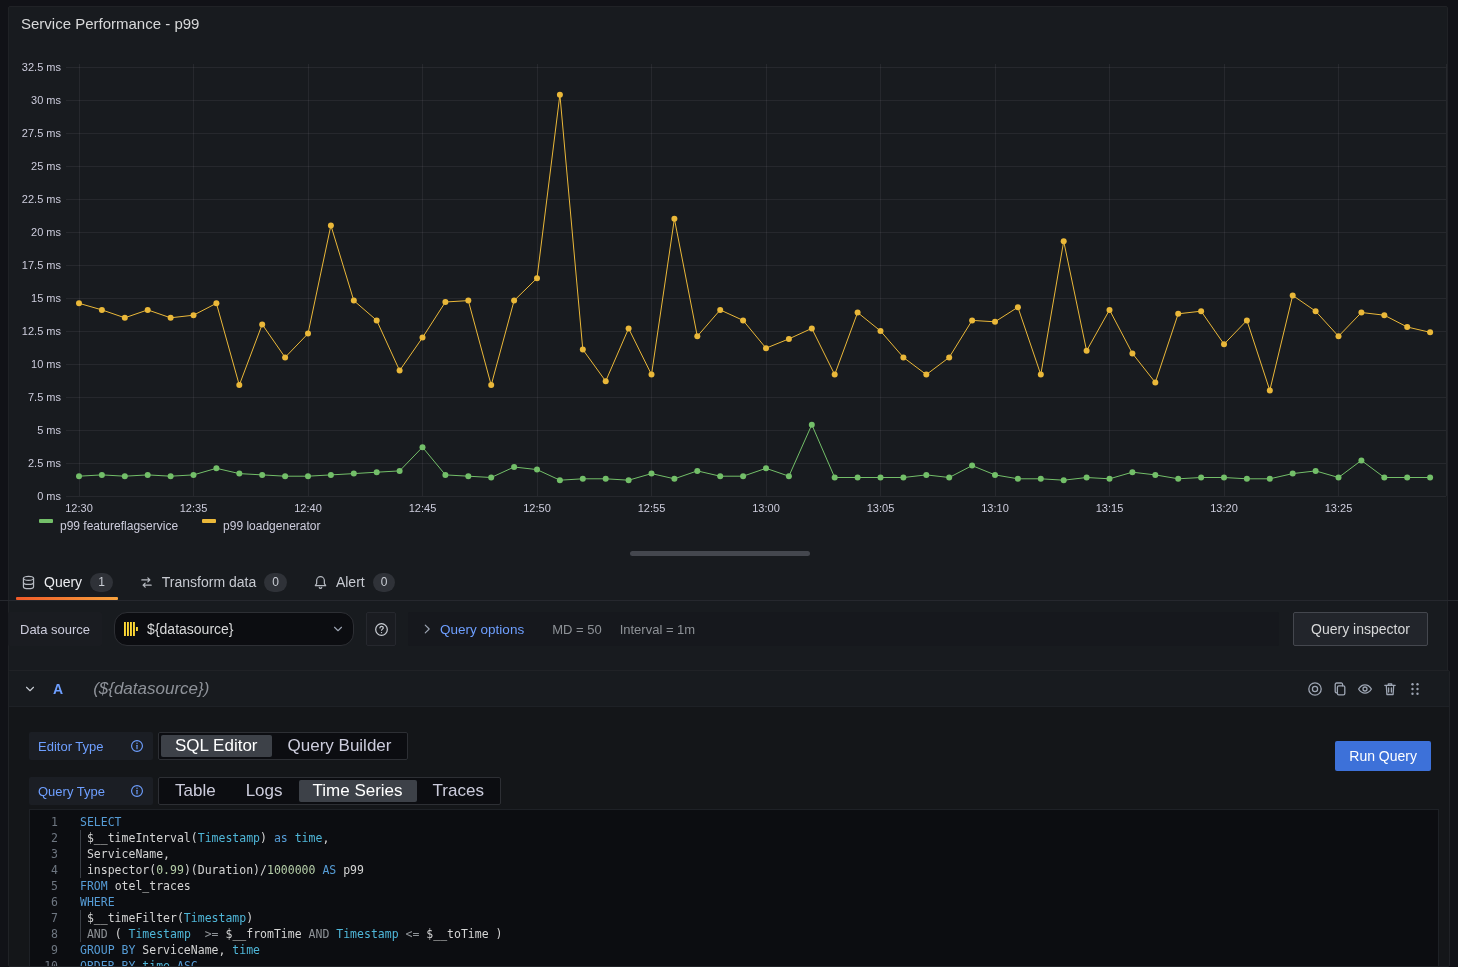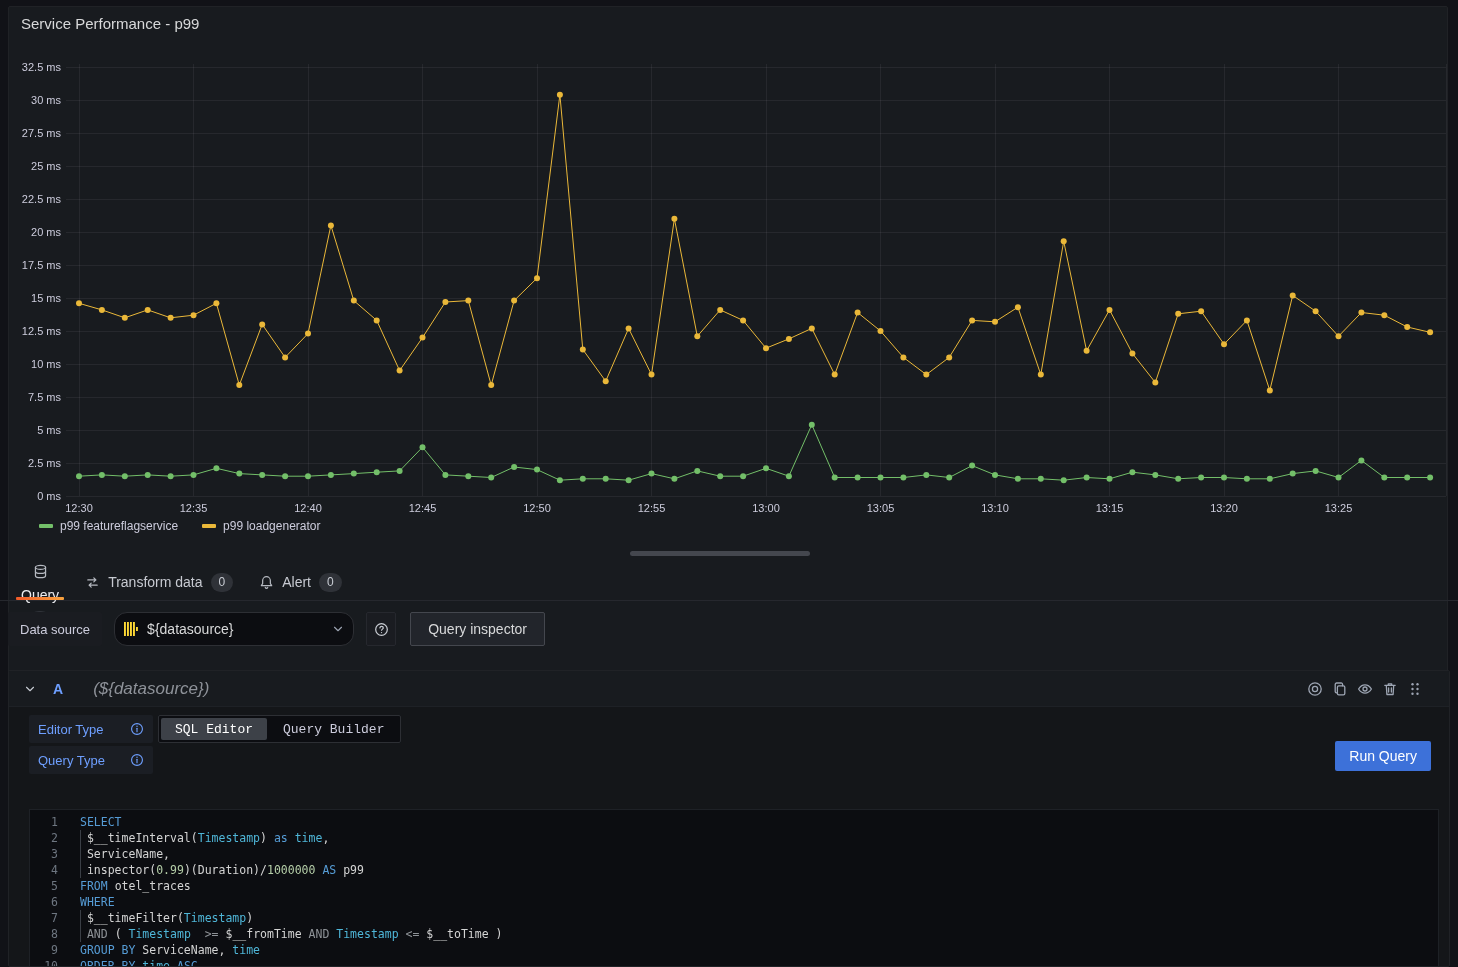--- a/index.html
+++ b/index.html
@@ -8,32 +8,32 @@
   svg{display:block}
 
   
   .panel{position:absolute;left:8px;top:6px;width:1440px;height:669px;background:#181B1F;
          border:1px solid #202226;border-radius:2px;box-sizing:border-box;}
   .panel-title{position:absolute;left:12px;top:8px;font-size:15px;font-weight:500;color:#D8D9DA;margin:0;}
   #chart{position:absolute;left:0;top:34px;}
   .grid{stroke:rgba(204,204,220,0.08);stroke-width:1;shape-rendering:crispEdges;}
   .tick{fill:#CCCCDC;font-size:11px;font-family:"Liberation Sans",sans-serif;}
   .legend{position:absolute;left:30px;top:512px;display:flex;gap:24px;font-size:12px;color:#CCCCDC;}
-  .legend-item{display:flex;align-items:center;gap:7px;cursor:pointer;}
+  .legend-item{display:flex;gap:7px;cursor:pointer;}
   .swatch{width:14px;height:4px;border-radius:1px;}
 
   
   .resize-thumb{position:absolute;left:630px;top:551px;width:180px;height:5px;border-radius:3px;background:#44474E;cursor:row-resize;}
 
   
   .tabbar{position:absolute;left:0;top:564px;width:1458px;height:37px;border-bottom:1px solid #26282E;
           display:flex;align-items:stretch;padding-left:8px;box-sizing:border-box;}
   .tab{display:flex;align-items:center;gap:8px;padding:0 13px;font-size:14px;color:#C7CAD1;position:relative;cursor:pointer;}
   .tab .ticon{display:flex;align-items:center;color:#B6BAC1;}
-  .tab.active{color:#ECEDF0;flex-direction:column;}
+  .tab.active{color:#ECEDF0;}
   .tab.active::after{content:"";position:absolute;left:8px;right:8px;bottom:0;height:3px;
                      background:linear-gradient(90deg,var(--tab-from),var(--tab-to));border-radius:1px;}
   .badge{background:#2F3238;color:#C9CDD4;font-size:12px;line-height:19px;padding:0 8px;border-radius:10px;}
 
   
   .toolbar{position:absolute;left:8px;top:612px;width:1442px;height:34px;display:flex;align-items:stretch;
            padding-right:22px;box-sizing:border-box;gap:8px;}
   .ds-label{background:#1A1C21;display:flex;align-items:center;padding:0 12px;color:#CCCCDC;border-radius:2px;}
   .ds-picker{width:240px;background:#0C0D11;border:1px solid #2D2F34;border-radius:13px;margin-left:4px;
              display:flex;align-items:center;gap:8px;padding:0 8px;color:#D8D9DA;font-size:14px;cursor:pointer;box-sizing:border-box;}
@@ -54,27 +54,27 @@
               border:1px solid #202226;border-radius:2px;box-sizing:border-box;overflow:hidden;}
   .qr-header{height:35px;background:#181B1F;display:flex;align-items:center;padding:0 14px;border-bottom:1px solid #1E2126;}
   .qr-chevron{color:#C9CDD4;display:flex;cursor:pointer;}
   .qr-refid{color:var(--link-blue);font-weight:700;font-size:14px;margin-left:16px;}
   .qr-hint{color:#8E9299;font-style:italic;font-size:17px;margin-left:30px;}
   .qr-actions{margin-left:auto;display:flex;gap:9px;color:#9DA5B3;margin-right:12px;}
   .qr-actions .abtn{display:flex;align-items:center;justify-content:center;width:16px;height:16px;cursor:pointer;background:none;border:none;color:inherit;padding:0;}
   .qr-body{position:relative;height:260px;padding:8px 18px 0 20px;}
   .run-btn{position:absolute;top:34px;right:18px;height:30px;padding:0 14px;background:var(--run-blue);
            color:#fff;border:none;border-radius:2px;font-size:14px;font-weight:500;cursor:pointer;font-family:inherit;}
-  .form-row{display:flex;margin-bottom:3px;height:28px;}
+  .form-row{display:flex;margin-bottom:3px;height:28px;margin-top:17px;}
   .f-label{width:124px;background:#1B1E24;display:flex;align-items:center;justify-content:space-between;
            padding:0 9px;color:var(--link-blue);font-size:13px;border-radius:2px;box-sizing:border-box;}
   .f-label .iicon{display:flex;color:var(--link-blue);cursor:pointer;}
   .toggle-group{display:flex;margin-left:5px;background:#0C0D11;border:1px solid #2D2F34;border-radius:2px;padding:2px;gap:2px;box-sizing:border-box;}
-  .toggle-btn{padding:0 14px;display:flex;align-items:center;font-size:13px;color:#CCCCDC;border-radius:2px;
-              background:transparent;border:none;cursor:pointer;font-family:Liberation Mono, monospace;}
+  .toggle-btn{padding:0 14px;display:flex;align-items:center;font-size:17px;color:#CCCCDC;border-radius:2px;
+              background:transparent;border:none;cursor:pointer;font-family:Liberation Sans, sans-serif;}
   .toggle-btn.active{background:#3D4148;color:#FFFFFF;font-weight:500;}
 
   
   .code-editor{position:absolute;left:20px;top:102px;width:1410px;height:188px;background:#0C0D11;
                border:1px solid #1E2126;box-sizing:border-box;overflow:hidden;padding-top:4px;
                font-family:"DejaVu Sans Mono",monospace;font-size:11.5px;cursor:text;}
   .cl{display:flex;height:16px;line-height:16px;}
   .ln{width:28px;text-align:right;color:#6E7681;flex:none;}
   .ct{white-space:pre;margin-left:22px;color:var(--c-def);}
   .ct.guide{box-shadow:inset 1px 0 0 #3A3E45;}
@@ -348,20 +348,30 @@
     </div>
     <button class="help-btn">
       <span class="hicon">
           <svg width="15" height="15" viewBox="0 0 16 16">
             <circle cx="8" cy="8" r="6.2" fill="none" stroke="currentColor" stroke-width="1.3" stroke-linecap="round" stroke-linejoin="round"></circle>
             <path d="M6.3 6.2c.2-1 1-1.6 1.9-1.5 1 0 1.7.8 1.7 1.6 0 1.1-1.6 1.4-1.8 2.5" fill="none" stroke="currentColor" stroke-width="1.3" stroke-linecap="round" stroke-linejoin="round"></path>
             <circle cx="8" cy="11.3" r=".7" fill="currentColor" stroke="none"></circle>
           </svg>
         </span>
     </button>
+    <div class="options-strip">
+      <span class="angle">
+          <svg width="14" height="14" viewBox="0 0 16 16">
+            <path d="M6 3.5L10.5 8 6 12.5" fill="none" stroke="currentColor" stroke-width="1.3" stroke-linecap="round" stroke-linejoin="round"></path>
+          </svg>
+        </span>
+      <span class="qo">Query options</span>
+      <span class="stat first">MD = 50</span>
+      <span class="stat">Interval = 1m</span>
+    </div>
     <button class="qi-btn">Query inspector</button>
   </div>
 
   <section class="query-card">
     <header class="qr-header">
       <span class="qr-chevron">
           <svg width="14" height="14" viewBox="0 0 16 16">
             <path d="M4 6l4 4 4-4" fill="none" stroke="currentColor" stroke-width="1.3" stroke-linecap="round" stroke-linejoin="round"></path>
           </svg>
         </span>
@@ -427,20 +437,26 @@
         <div class="f-label">
           <span>Query Type</span>
           <span class="iicon">
               <svg width="14" height="14" viewBox="0 0 16 16">
                 <circle cx="8" cy="8" r="6.2" fill="none" stroke="currentColor" stroke-width="1.3" stroke-linecap="round" stroke-linejoin="round"></circle>
                 <path d="M8 7.2v4" fill="none" stroke="currentColor" stroke-width="1.3" stroke-linecap="round" stroke-linejoin="round"></path>
                 <circle cx="8" cy="4.9" r=".8" fill="currentColor" stroke="none"></circle>
               </svg>
             </span>
         </div>
+        <div class="toggle-group" id="query-type-group">
+            <button class="toggle-btn">Table</button>
+            <button class="toggle-btn">Logs</button>
+            <button class="toggle-btn active">Time Series</button>
+            <button class="toggle-btn">Traces</button>
+          </div>
       </div>
 
       <div class="code-editor">
         <div id="code-lines">
             <div class="cl">
               <div class="ln">1</div>
               <div class="ct"><span class="tok-kw">SELECT</span></div>
             </div>
             <div class="cl">
               <div class="ln">2</div>

